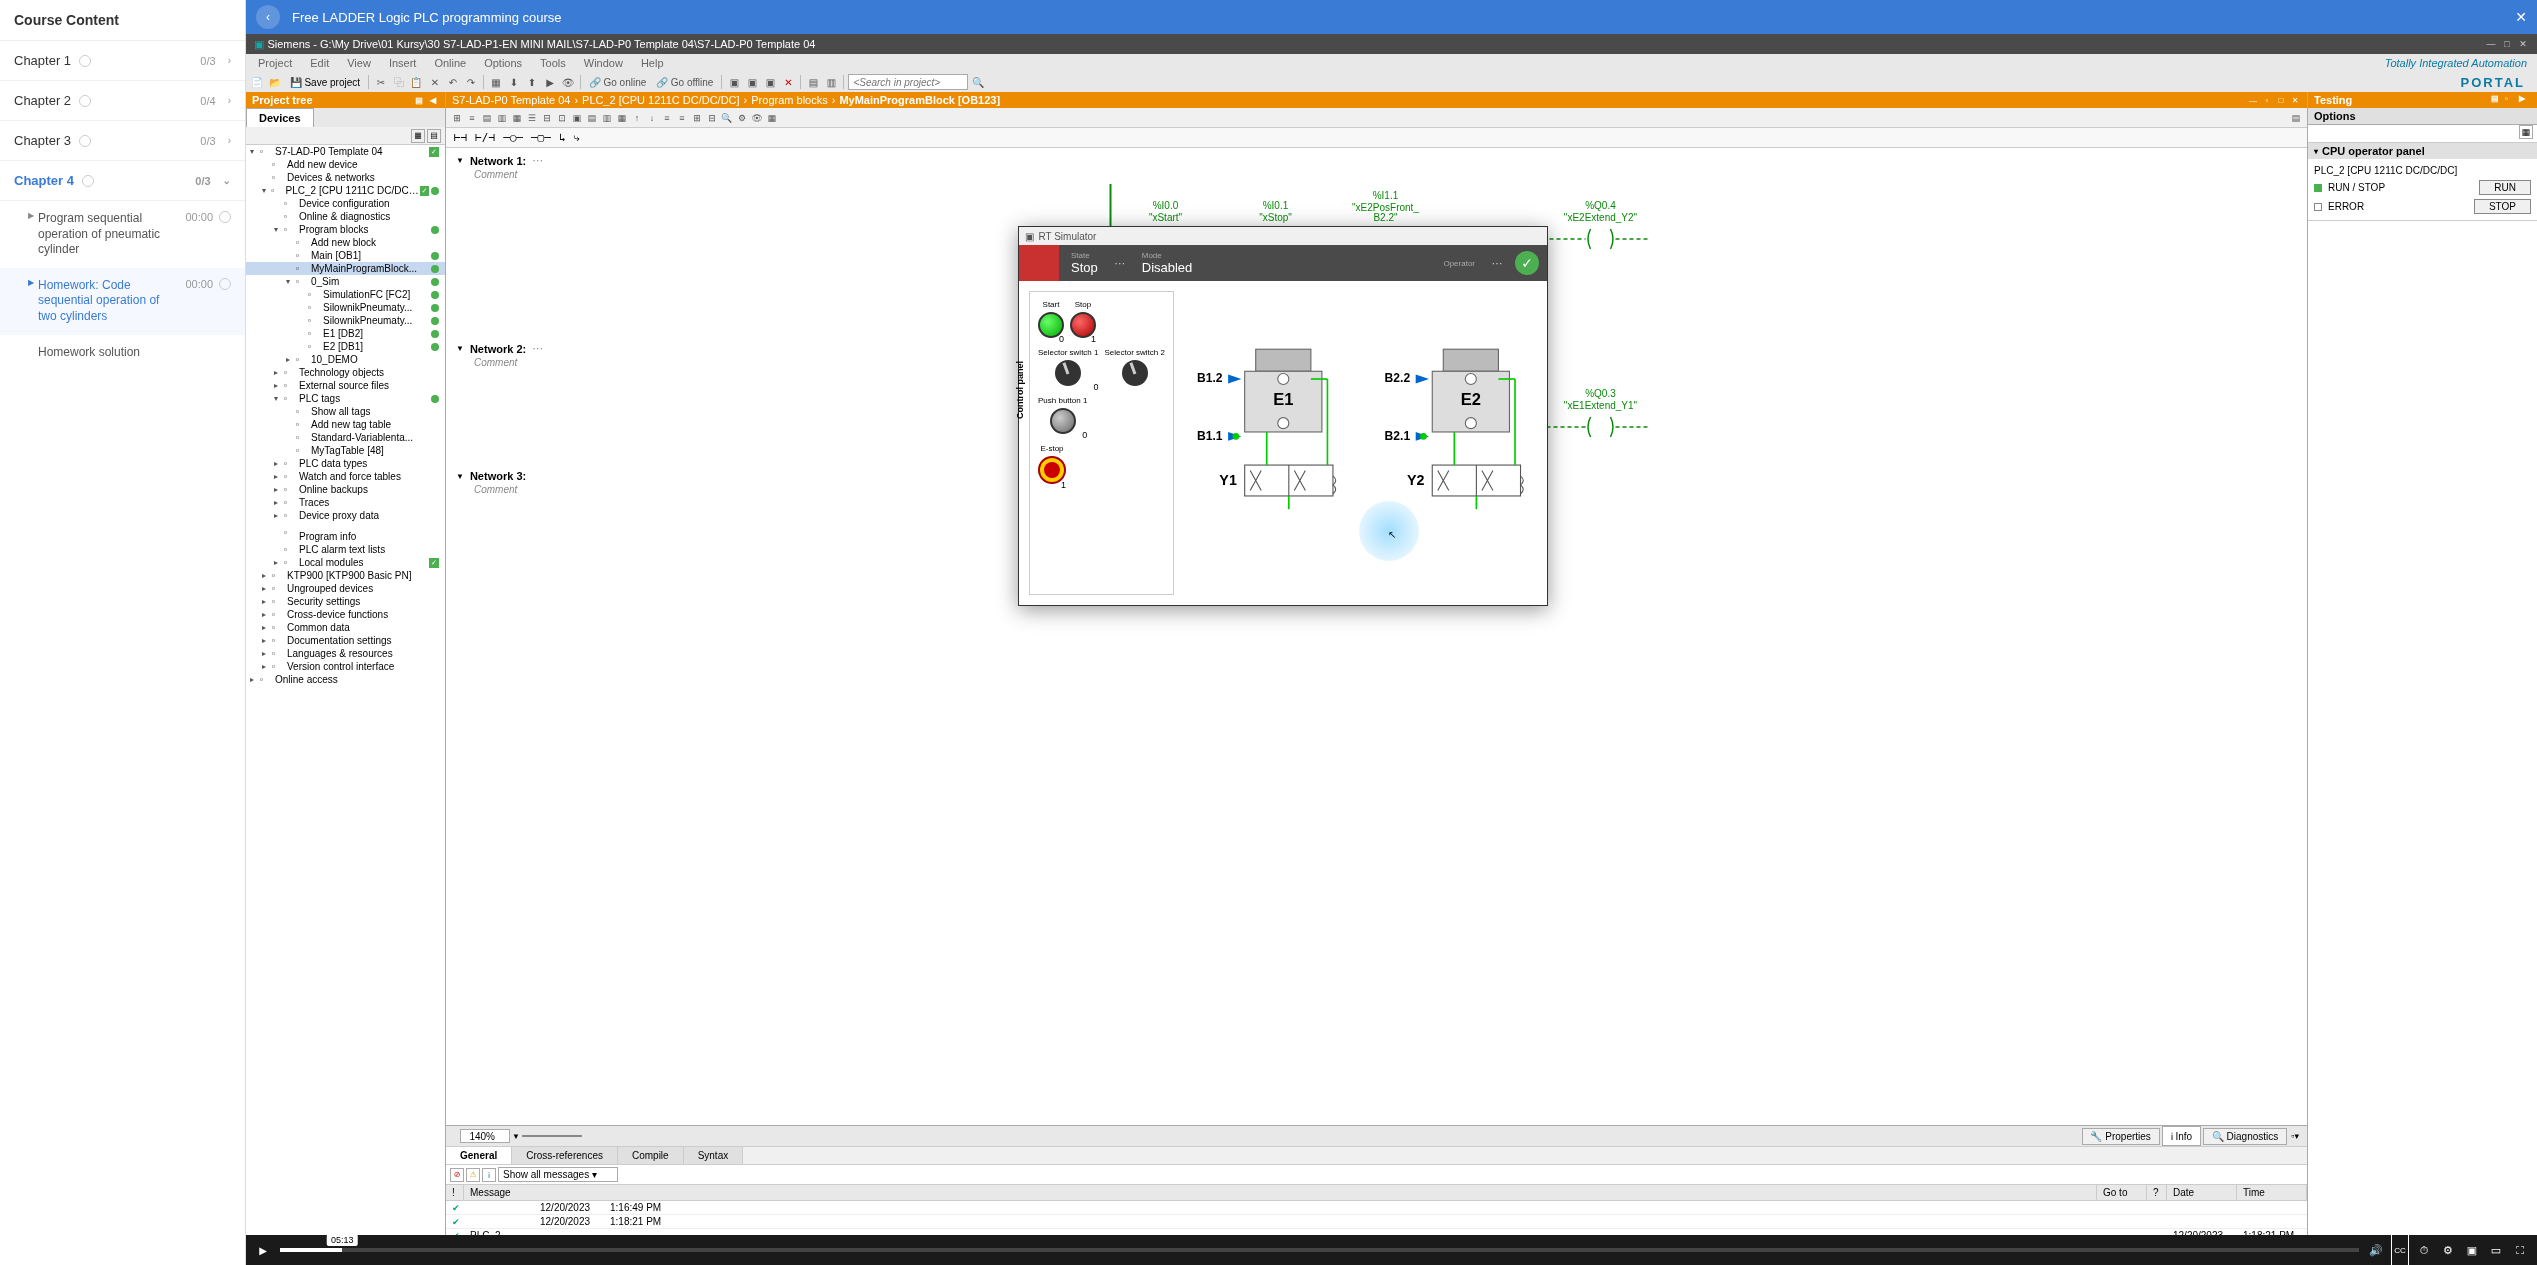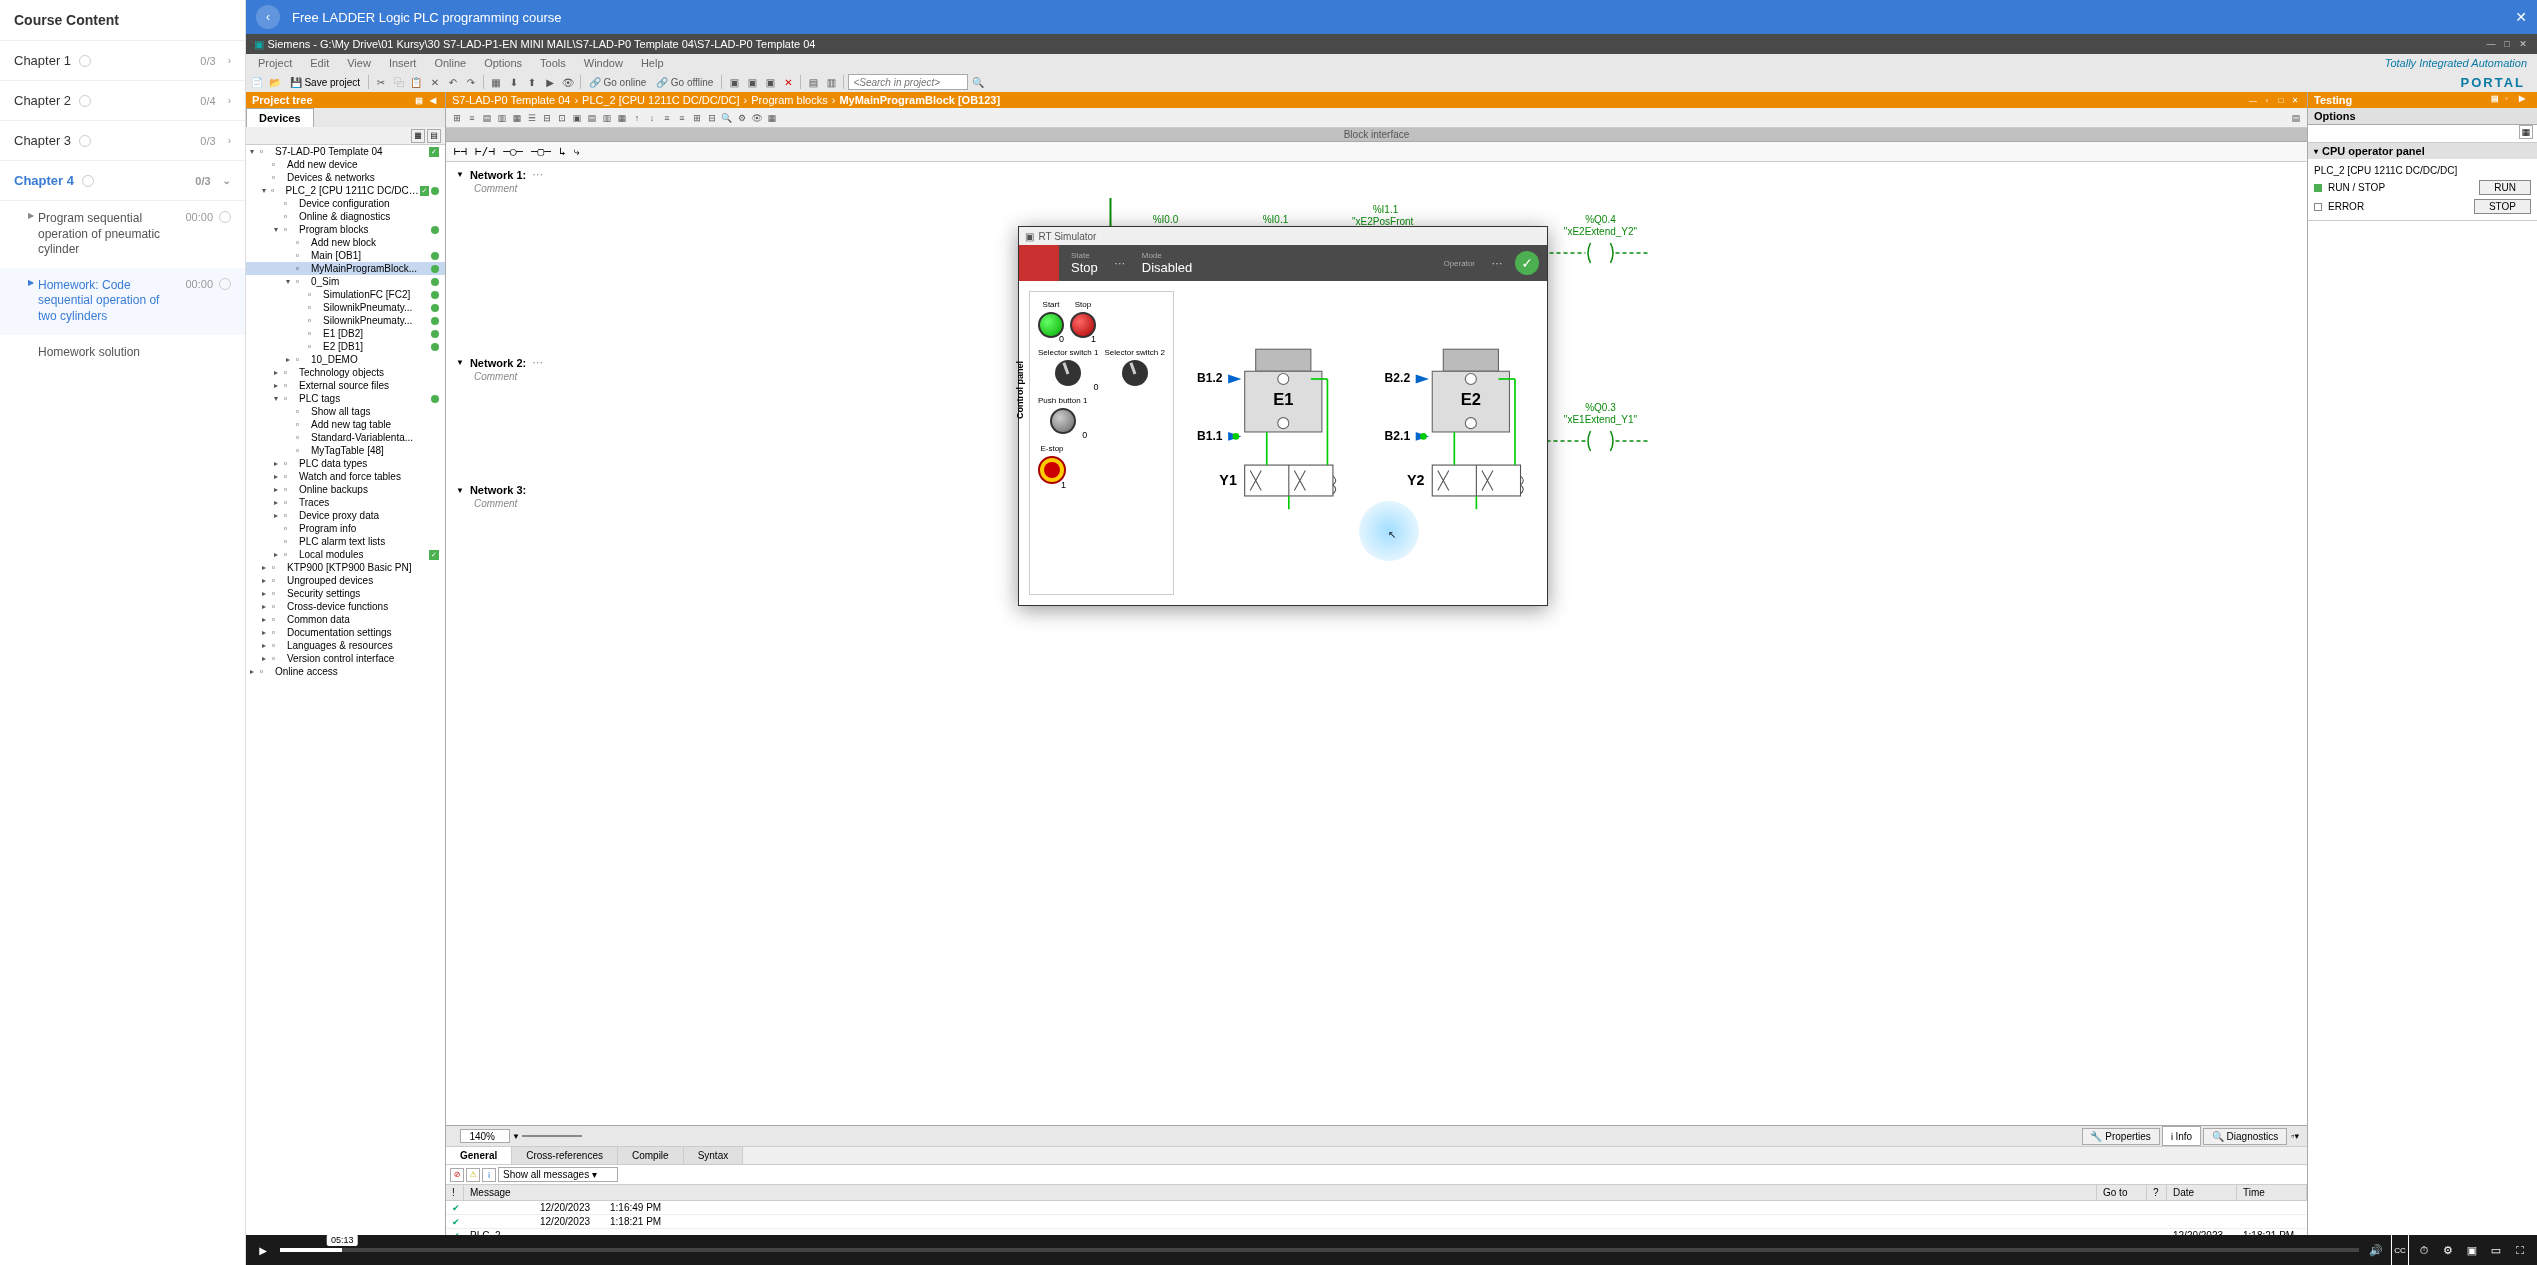--- a/index.html
+++ b/index.html
@@ -486,21 +486,21 @@
                 <span style="overflow: hidden; text-overflow: ellipsis;">Traces</span>
               </div>
               <div class="tree-item" style="padding-left: 28px;">
                 <span class="tree-expand">▸</span>
                 <span class="tree-icon">▫</span>
                 <span style="overflow: hidden; text-overflow: ellipsis;">Device proxy data</span>
               </div>
               <div class="tree-item" style="padding-left: 28px;">
                 <span class="tree-expand"></span>
                 <span class="tree-icon">▫</span>
-                <span style="overflow: hidden; text-overflow: ellipsis;">Program info</span>
+                <span style="overflow: hidden; text-overflow: ellipsis; margin-top: 8px;">Program info</span>
               </div>
               <div class="tree-item" style="padding-left: 28px;">
                 <span class="tree-expand"></span>
                 <span class="tree-icon">▫</span>
                 <span style="overflow: hidden; text-overflow: ellipsis;">PLC alarm text lists</span>
               </div>
               <div class="tree-item" style="padding-left: 28px;">
                 <span class="tree-expand">▸</span>
                 <span class="tree-icon">▫</span>
                 <span style="overflow: hidden; text-overflow: ellipsis;">Local modules</span>
@@ -599,21 +599,20 @@
               <span>≡</span>
               <span>≡</span>
               <span>⊞</span>
               <span>⊟</span>
               <span>🔍</span>
               <span>⚙</span>
               <span>👁</span>
               <span>▦</span>
             <span style="margin-left:auto">▤</span>
           </div>
-          <div class="block-interface">Block interface</div>
           <div class="ladder-toolbar">
             <span class="ladder-sym">⊢⊣</span>
             <span class="ladder-sym">⊢/⊣</span>
             <span class="ladder-sym">─◯─</span>
             <span class="ladder-sym">─▢─</span>
             <span class="ladder-sym">↳</span>
             <span class="ladder-sym">⤷</span>
           </div>
 
           <div class="ladder-area">

